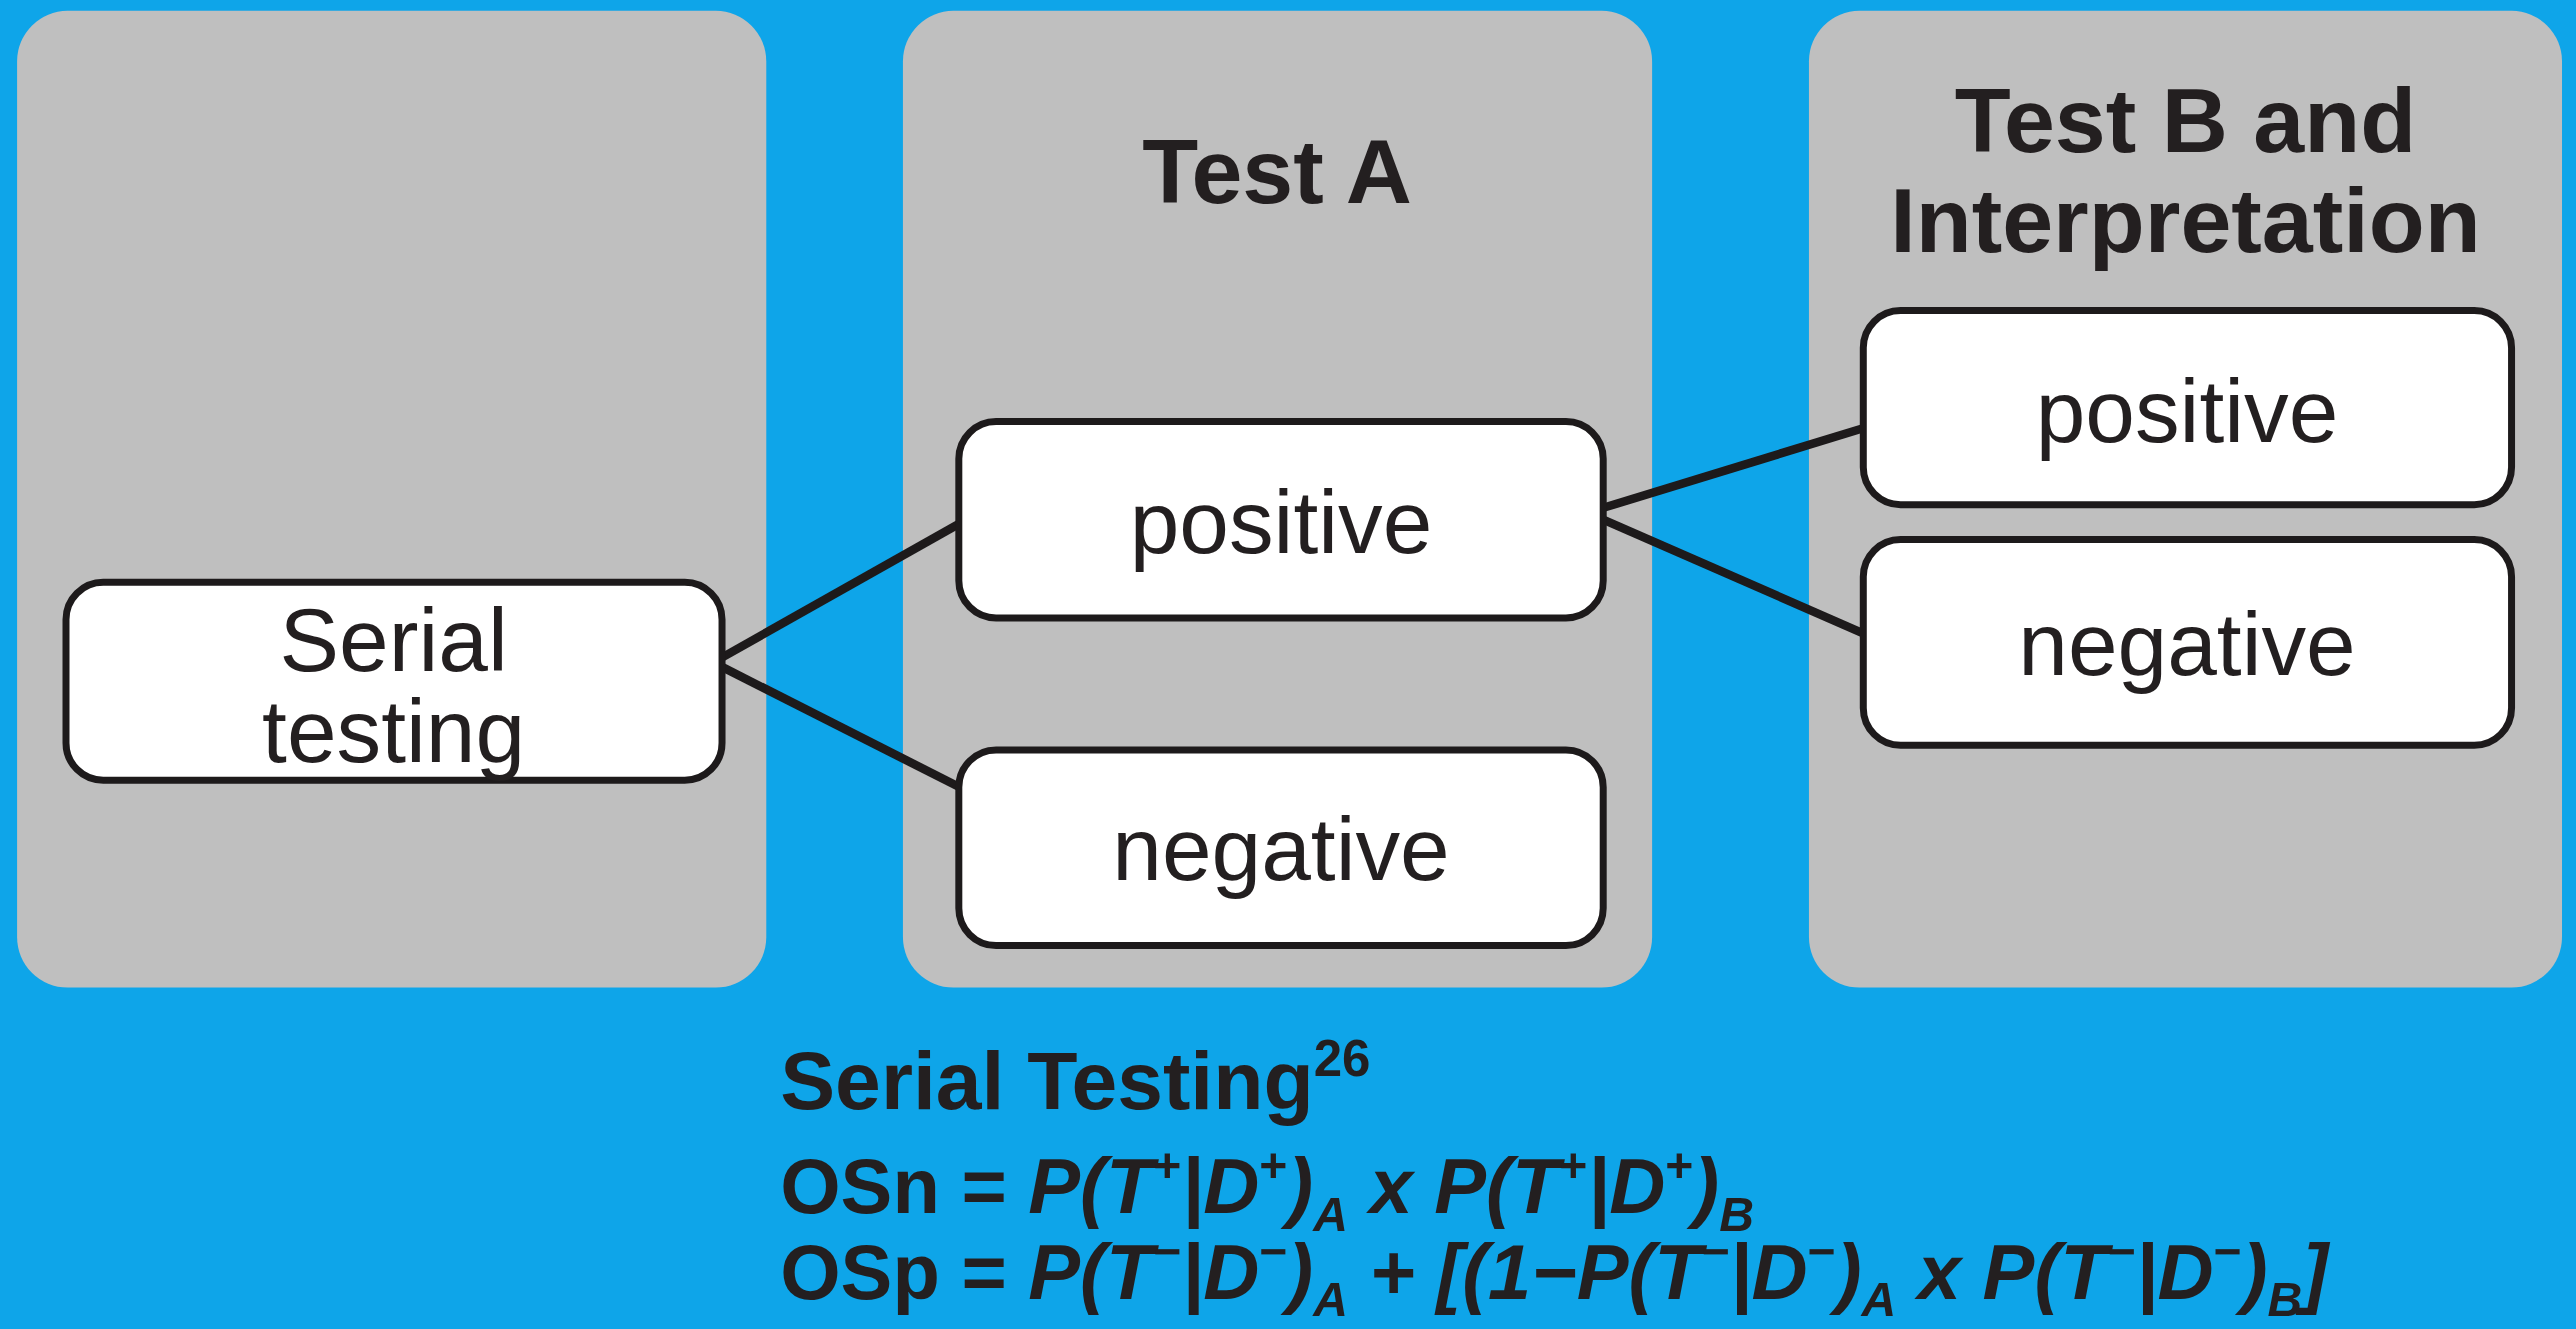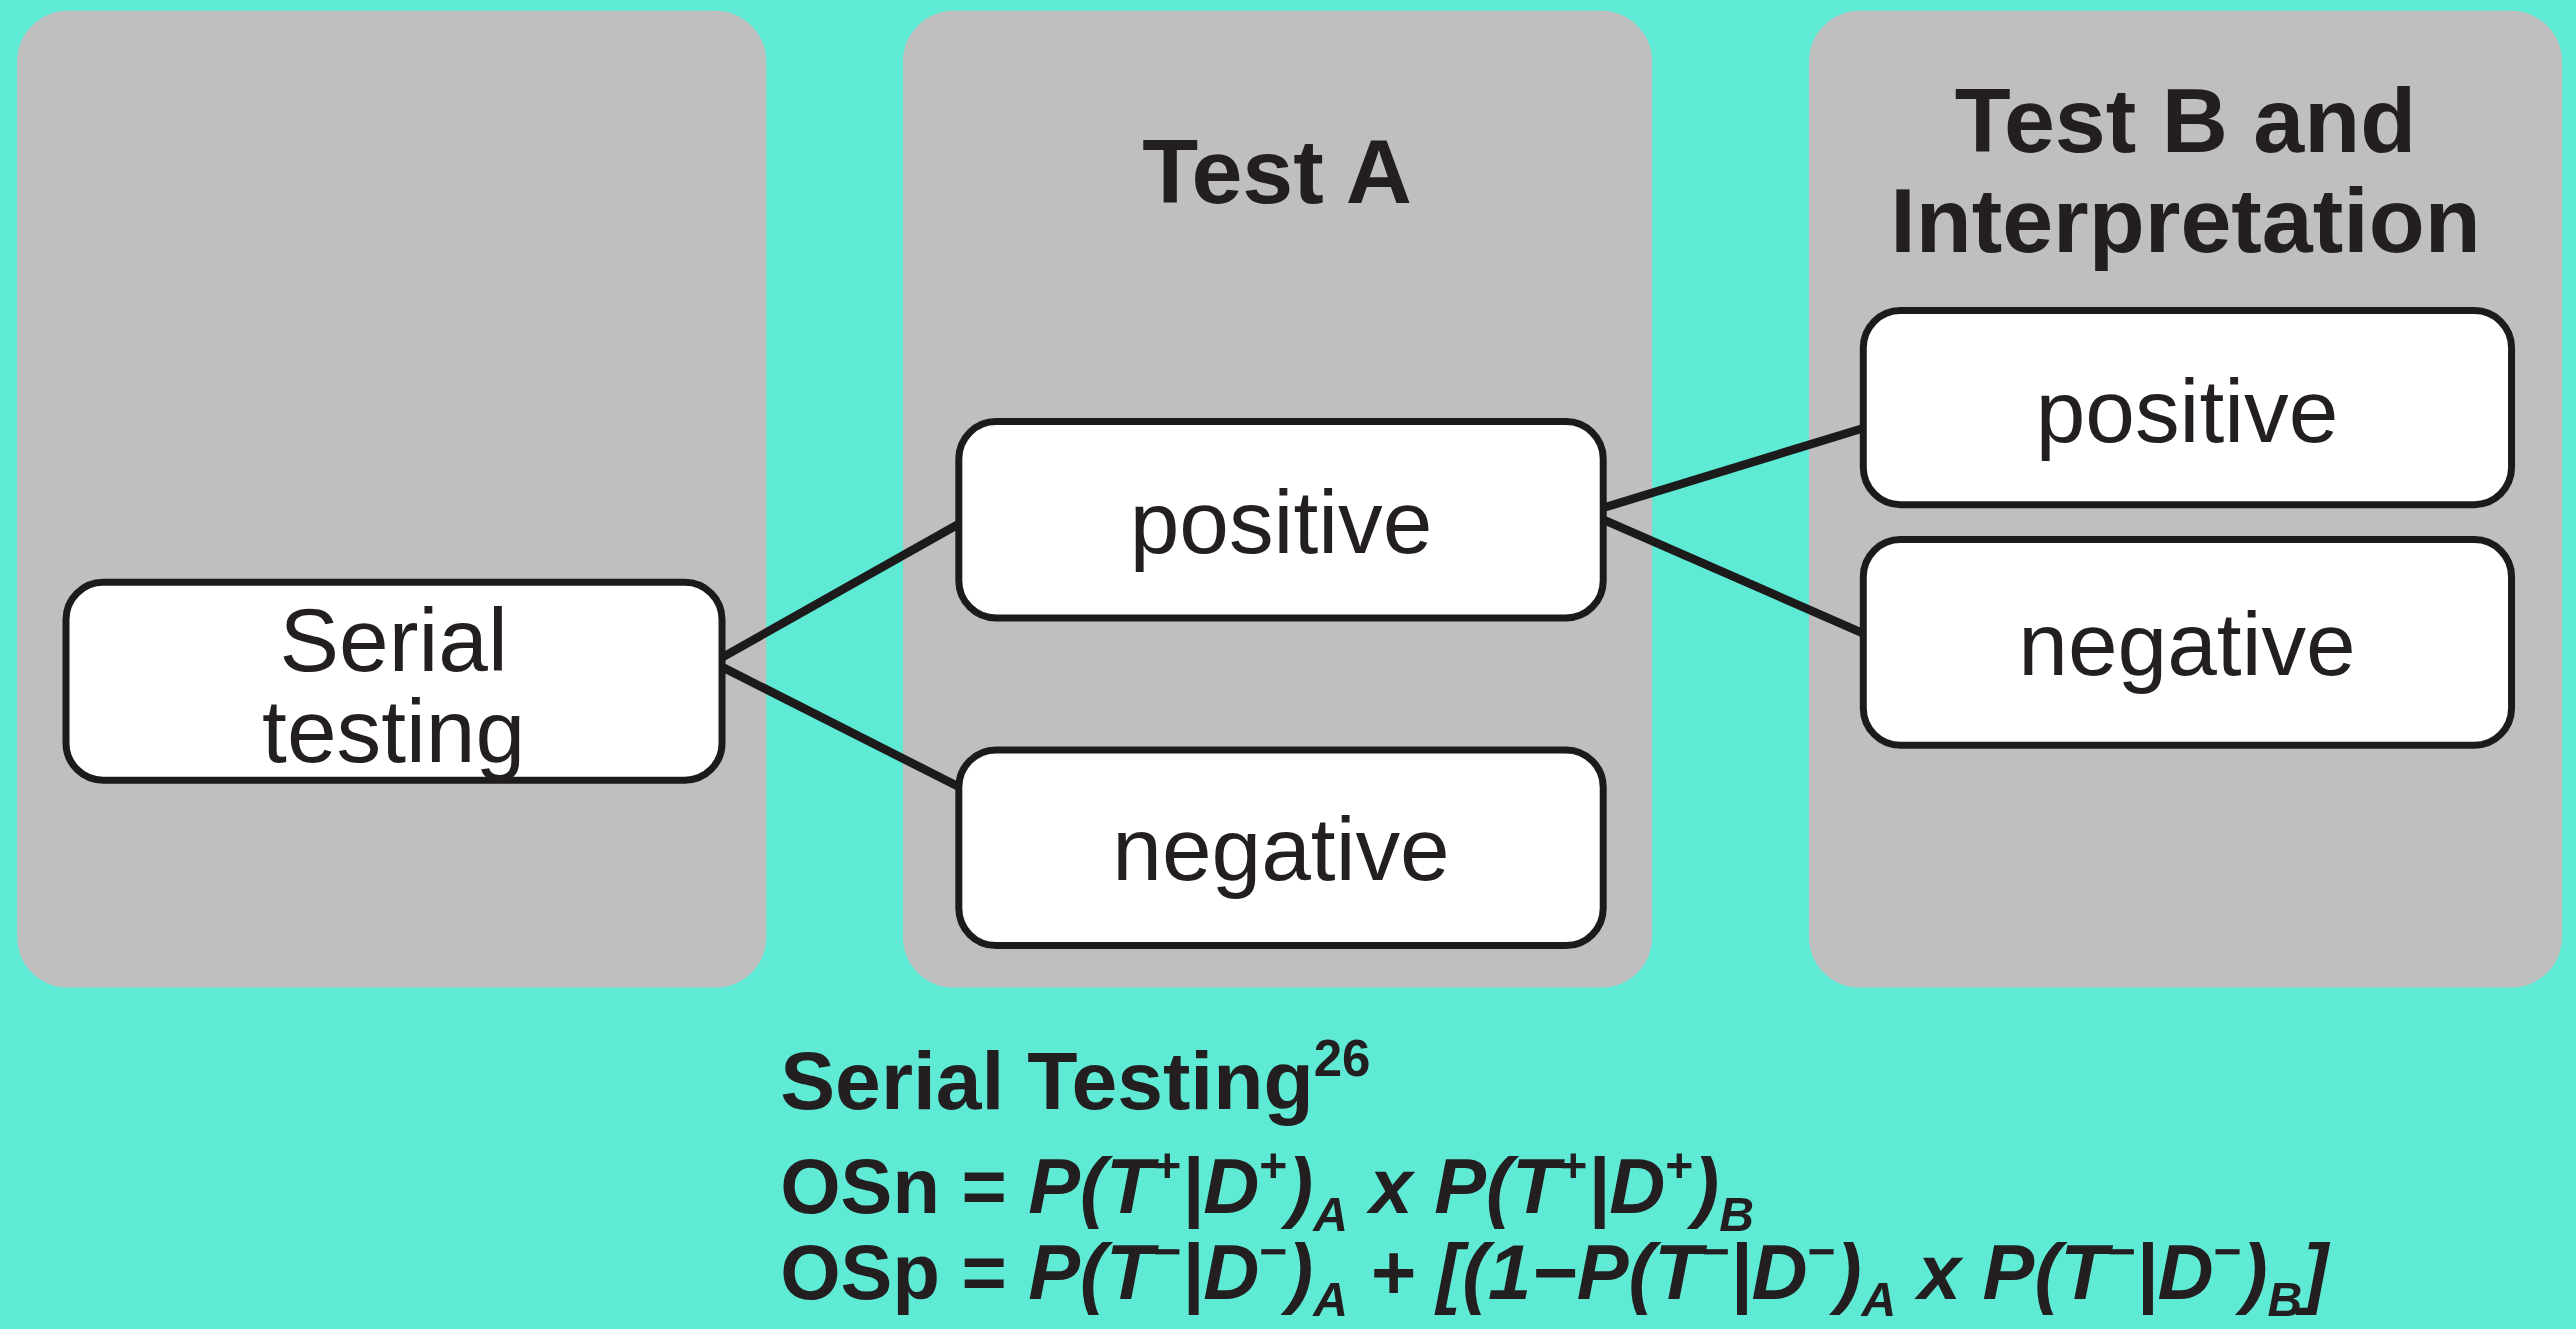--- a/index.html
+++ b/index.html
@@ -2,21 +2,21 @@
 <html style="font-size:12.4px"><head>
 <meta charset="utf-8">
 <style>
   html, body {
     margin: 0;
     padding: 0;
     background: #ffffff;
   }
   .figure-wrap {
     width: 100%;
-    background: #5eead4;
+    background: #0ea5e9;
   }
   svg {
     display: block;
     width: 100%;
     height: auto;
     font-family: "Liberation Sans", sans-serif;
   }
   .panel {
     fill: #bfbfbf;
     stroke: none;

